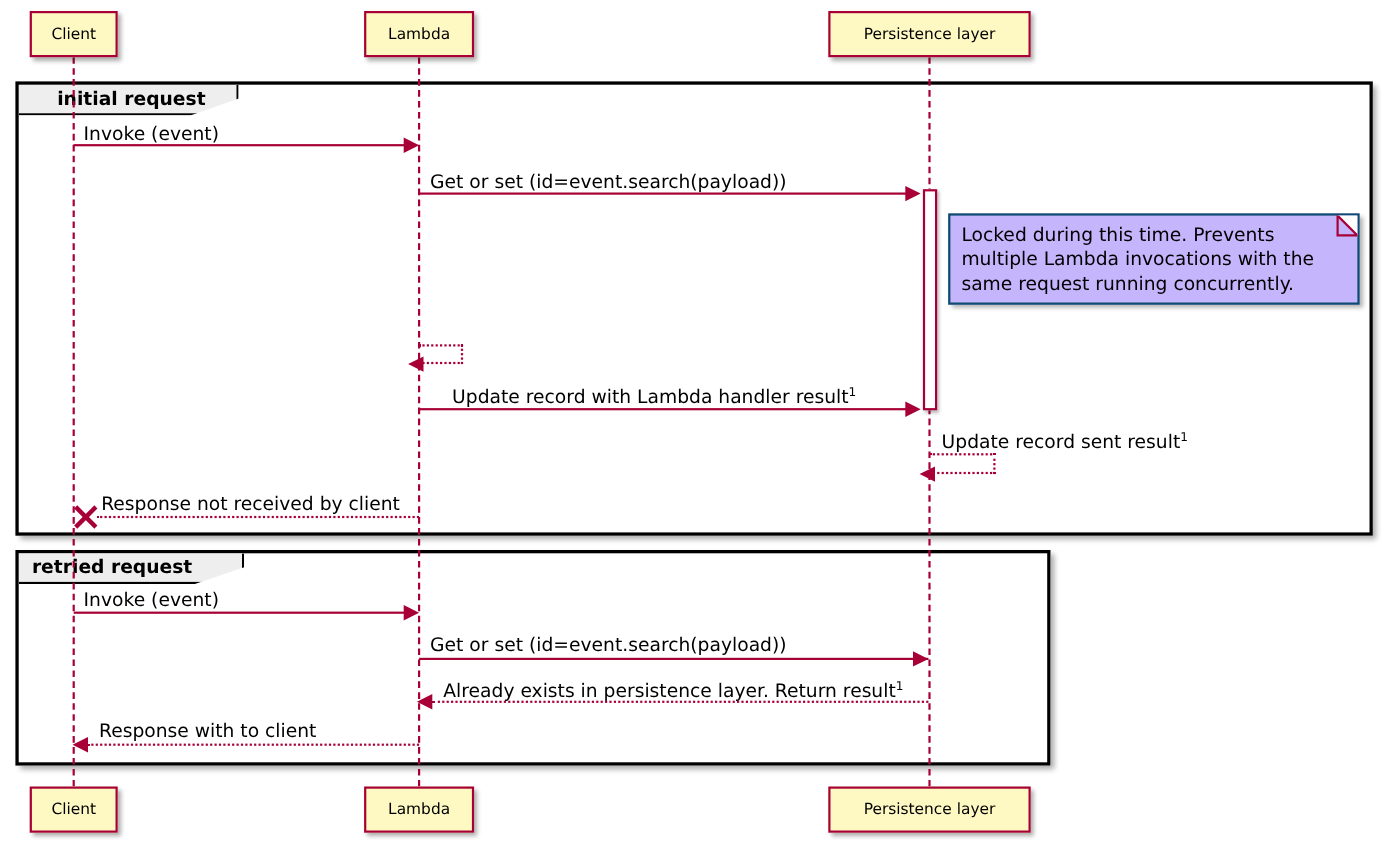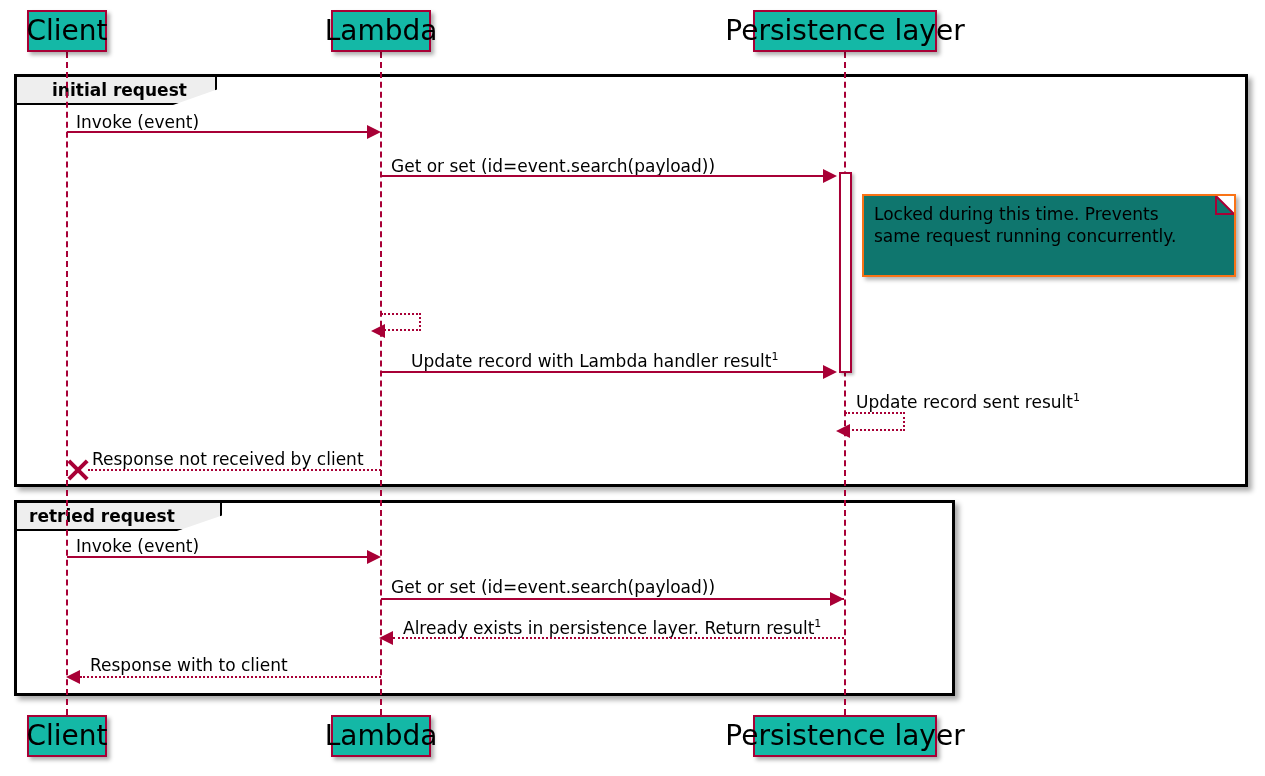--- a/index.html
+++ b/index.html
@@ -15,24 +15,24 @@
     width: 1265px;
     height: 776px;
     background: #ffffff;
     overflow: hidden;
   }
 
   
   .participant {
     position: absolute;
     box-sizing: border-box;
-    background: #14b8a6;
+    background: #fef9c3;
     border: 2px solid #A80036;
     color: #000000;
-    font-size: 28px;
+    font-size: 14px;
     line-height: 1;
     display: flex;
     align-items: center;
     justify-content: center;
     box-shadow: 3px 3px 4px rgba(0,0,0,0.32);
     white-space: nowrap;
   }
 
   
   .lifeline {
@@ -118,22 +118,22 @@
     border-top: 2px dotted #A80036;
     border-right: 2px dotted #A80036;
     border-bottom: 2px dotted #A80036;
     border-left: none;
   }
 
   
   .note {
     position: absolute;
     box-sizing: border-box;
-    background: #0f766e;
-    border: 2px solid #f97316;
+    background: #c4b5fd;
+    border: 2px solid #0c4a6e;
     color: #000000;
     font-size: 17px;
     line-height: 1.32;
     padding: 7px 10px 7px 10px;
     box-shadow: 3px 3px 4px rgba(0,0,0,0.30);
   }
   .note-fold {
     position: absolute;
     top: 0;
     right: 0;
@@ -206,20 +206,21 @@
   <div class="arrow-right" style="left:367px; top:125px;"></div>
 
   <div class="msg-label" style="left:391px; top:157px;">
     <span>Get or set (id=event.search(payload))</span>
   </div>
   <div class="msg-line" style="left:381px; top:175px; width:444px;"></div>
   <div class="arrow-right" style="left:823px; top:169px;"></div>
 
   <div class="note" style="left:862px; top:194px; width:374px; height:83px;">
     <div>Locked during this time. Prevents</div>
+    <div>multiple Lambda invocations with the</div>
     <div>same request running concurrently.</div>
     <div class="note-fold"></div>
     <svg class="note-fold-line" viewBox="0 0 26 26" xmlns="http://www.w3.org/2000/svg">
       <path d="M 8,0 L 26,18 L 8,18 Z" fill="none" stroke="#A80036" stroke-width="2"></path>
     </svg>
   </div>
 
   <div class="self-loop" style="left:381px; top:313px; width:40px; height:18px;"></div>
   <div class="arrow-left" style="left:371px; top:324px;"></div>
 

